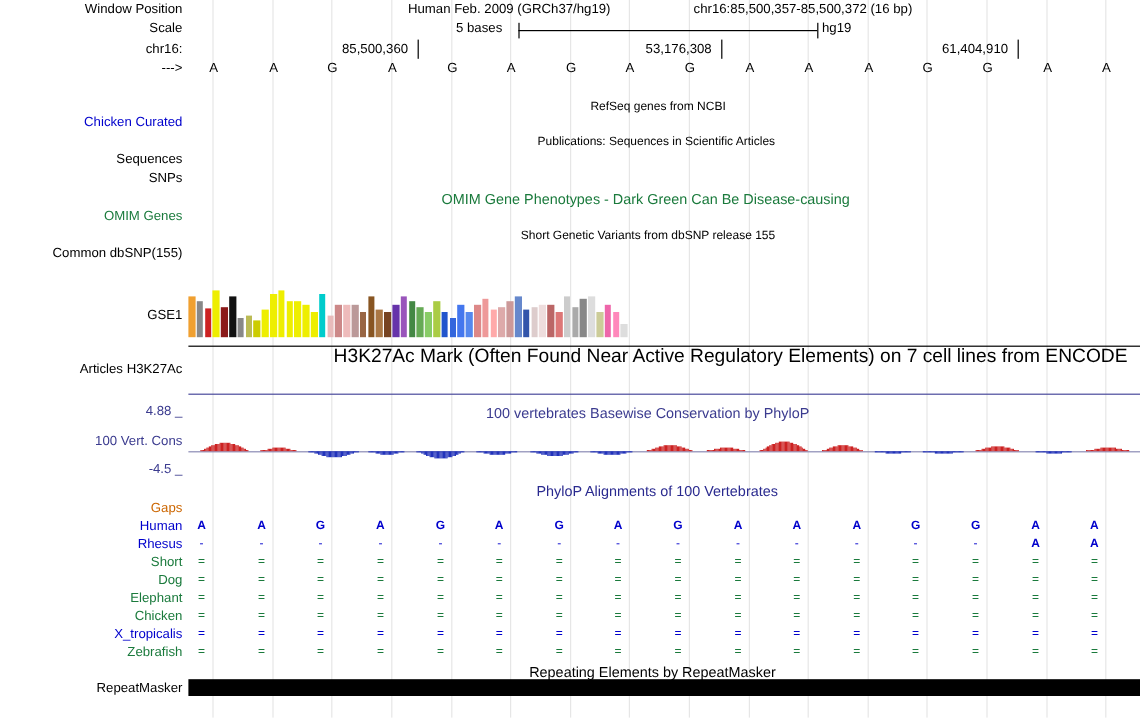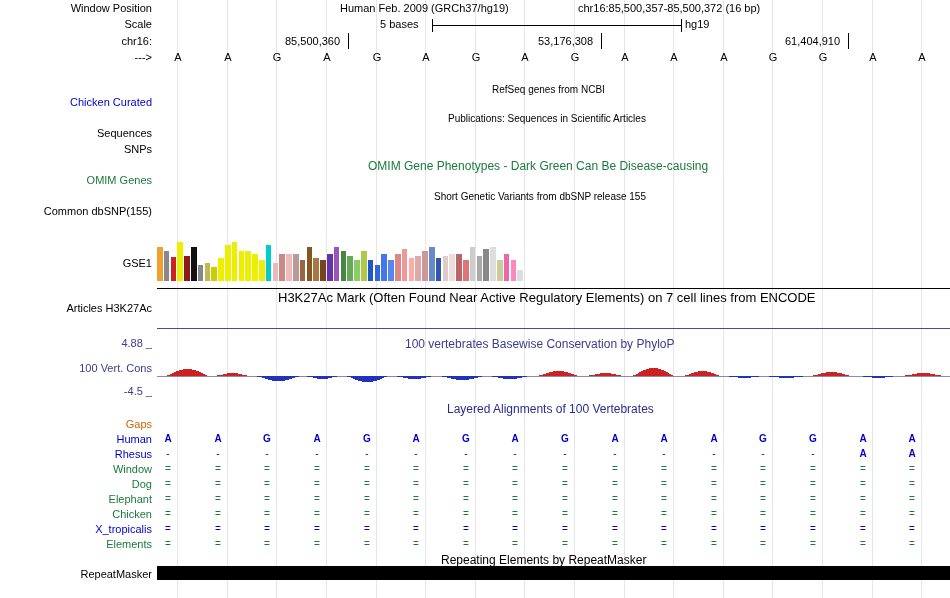--- a/index.html
+++ b/index.html
@@ -234,21 +234,21 @@
       <div class="bar" style="left: 326.4px; width: 5.6px; height: 32px; background: rgb(136, 136, 136);"></div>
       <div class="bar" style="left: 333.2px; width: 5.6px; height: 34px; background: rgb(221, 221, 221);"></div>
       <div class="bar" style="left: 340px; width: 5.6px; height: 21px; background: rgb(204, 204, 153);"></div>
       <div class="bar" style="left: 346.8px; width: 5.6px; height: 27px; background: rgb(238, 102, 170);"></div>
       <div class="bar" style="left: 353.6px; width: 5.6px; height: 21px; background: rgb(255, 136, 187);"></div>
       <div class="bar" style="left: 360.4px; width: 5.6px; height: 11px; background: rgb(221, 221, 221);"></div>
     </div>
 
   <div class="black-sep" style="top:288px;"></div>
 
-  <div class="ctr" style="left:278px;top:292px;font-size:13px;">H3K27Ac Mark (Often Found Near Active Regulatory Elements) on 7 cell lines from ENCODE</div>
+  <div class="ctr" style="left:278px;top:292px;font-size:16px;">H3K27Ac Mark (Often Found Near Active Regulatory Elements) on 7 cell lines from ENCODE</div>
   <div class="lbl" style="left:0;top:302px;width:152px;">Articles H3K27Ac</div>
 
   <div class="blue-sep" style="top:328px;"></div>
 
   <div class="ctr" style="left:405px;top:338px;font-size:12px;color:#3b3b8f;">100 vertebrates Basewise Conservation by PhyloP</div>
   <div class="lbl" style="left:70px;top:337px;width:82px;color:#3b3b8f;">4.88 _</div>
   <div class="lbl" style="left:0;top:362px;width:152px;color:#3b3b8f;">100 Vert. Cons</div>
   <div class="lbl" style="left:70px;top:385px;width:82px;color:#3b3b8f;">-4.5 _</div>
   <div id="cons-plot" style="position:absolute;left:157px;top:360px;width:793px;height:32px;">
       <div class="cons-line" style="left: 0px; top: 16px; width: 793px; background: rgb(138, 138, 181);"></div>
@@ -848,31 +848,31 @@
       <div style="position: absolute; left: 776px; width: 1px; top: 14px; height: 2px; background: rgb(204, 34, 34);"></div>
       <div style="position: absolute; left: 777px; width: 1px; top: 14px; height: 2px; background: rgb(204, 34, 34);"></div>
       <div style="position: absolute; left: 778px; width: 1px; top: 15px; height: 1px; background: rgb(204, 34, 34);"></div>
       <div style="position: absolute; left: 779px; width: 1px; top: 15px; height: 1px; background: rgb(204, 34, 34);"></div>
       <div style="position: absolute; left: 780px; width: 1px; top: 15px; height: 1px; background: rgb(204, 34, 34);"></div>
       <div style="position: absolute; left: 781px; width: 1px; top: 15px; height: 1px; background: rgb(204, 34, 34);"></div>
       <div style="position: absolute; left: 782px; width: 1px; top: 15px; height: 1px; background: rgb(204, 34, 34);"></div>
       <div style="position: absolute; left: 783px; width: 1px; top: 15px; height: 1px; background: rgb(204, 34, 34);"></div>
     </div>
 
-  <div class="ctr" style="left:447px;top:403px;font-size:12px;color:#2a2a8f;">Layered Alignments of 100 Vertebrates</div>
+  <div class="ctr" style="left:447px;top:403px;font-size:12px;color:#2a2a8f;">PhyloP Alignments of 100 Vertebrates</div>
   <div class="lbl" style="left:0;top:418px;width:152px;color:#cc6600;">Gaps</div>
 
   <div class="lbl" style="left:0;top:433px;width:152px;color:#0000cc;">Human</div>
   <div class="lbl" style="left:0;top:448px;width:152px;color:#0000cc;">Rhesus</div>
-  <div class="lbl" style="left:0;top:463px;width:152px;color:#1a7a3c;">Window</div>
+  <div class="lbl" style="left:0;top:463px;width:152px;color:#1a7a3c;">Short</div>
   <div class="lbl" style="left:0;top:478px;width:152px;color:#1a7a3c;">Dog</div>
   <div class="lbl" style="left:0;top:493px;width:152px;color:#1a7a3c;">Elephant</div>
   <div class="lbl" style="left:0;top:508px;width:152px;color:#1a7a3c;">Chicken</div>
   <div class="lbl" style="left:0;top:523px;width:152px;color:#0000cc;">X_tropicalis</div>
-  <div class="lbl" style="left:0;top:538px;width:152px;color:#1a7a3c;">Elements</div>
+  <div class="lbl" style="left:0;top:538px;width:152px;color:#1a7a3c;">Zebrafish</div>
 
   <div id="align-grid" style="position:absolute;left:0;top:430px;width:950px;height:125px;">
       <div class="algn-sym" style="left: 158px; top: 3px; color: rgb(0, 0, 204); font-weight: bold;">A</div>
       <div class="algn-sym" style="left: 208px; top: 3px; color: rgb(0, 0, 204); font-weight: bold;">A</div>
       <div class="algn-sym" style="left: 257px; top: 3px; color: rgb(0, 0, 204); font-weight: bold;">G</div>
       <div class="algn-sym" style="left: 307px; top: 3px; color: rgb(0, 0, 204); font-weight: bold;">A</div>
       <div class="algn-sym" style="left: 357px; top: 3px; color: rgb(0, 0, 204); font-weight: bold;">G</div>
       <div class="algn-sym" style="left: 406px; top: 3px; color: rgb(0, 0, 204); font-weight: bold;">A</div>
       <div class="algn-sym" style="left: 456px; top: 3px; color: rgb(0, 0, 204); font-weight: bold;">G</div>
       <div class="algn-sym" style="left: 505px; top: 3px; color: rgb(0, 0, 204); font-weight: bold;">A</div>

